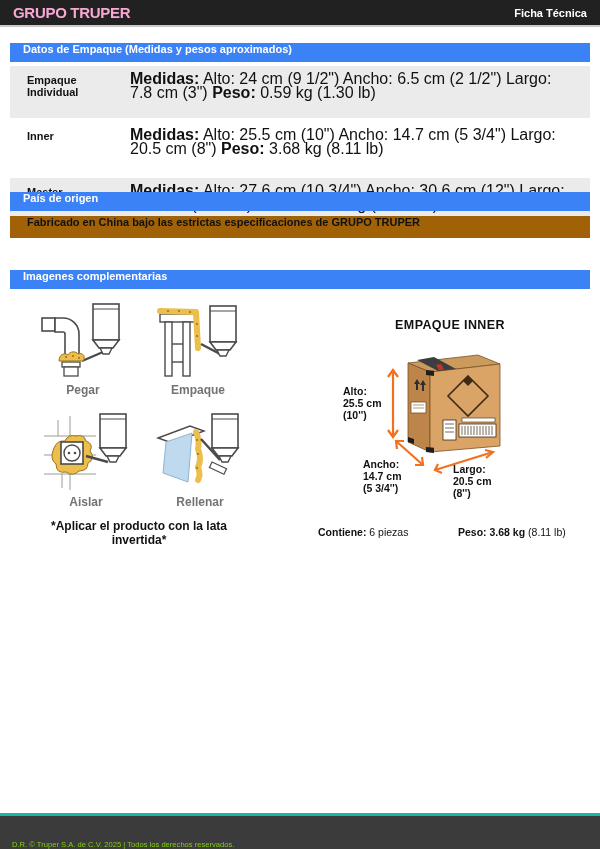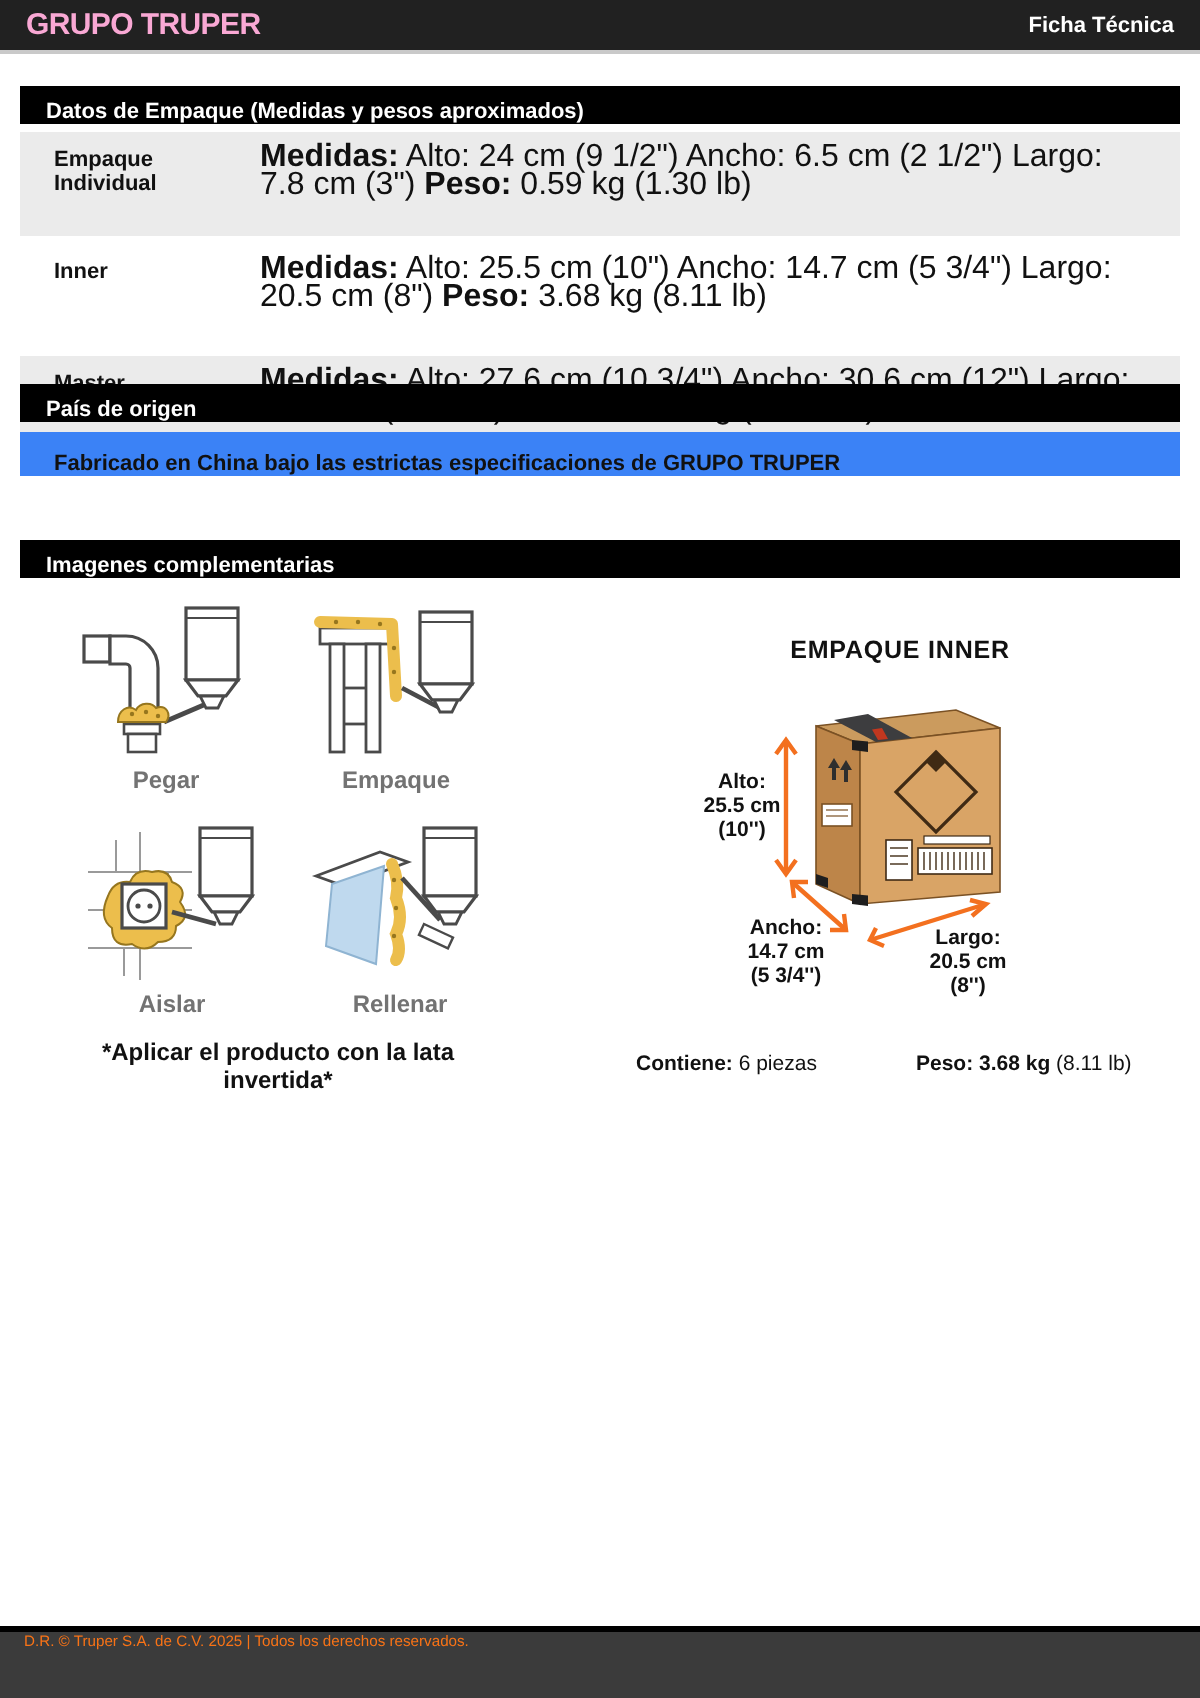--- a/index.html
+++ b/index.html
@@ -9,58 +9,58 @@
   .b{font-weight:bold;}
 
   
   .topbar{left:0;top:0;width:600px;height:27px;background:#212121;
           border-bottom:2px solid #c9c9c9;display:flex;align-items:center;
           justify-content:space-between;padding:0 13px;box-sizing:border-box;}
   .logo{color:#f9a8d4;font-weight:bold;font-size:15px;letter-spacing:-0.3px;}
   .doc-title{color:#fff;font-weight:bold;font-size:11px;}
 
   
-  .sec{left:10px;width:580px;height:19px;background:#000000;color:#fff;
-       font-weight:bold;font-size:11px;display:flex;align-items:flex-end;
+  .sec{left:10px;width:580px;height:19px;background:#3b82f6;color:#fff;
+       font-weight:bold;font-size:11px;display:flex;align-items:flex-start;
        padding-left:13px;box-sizing:border-box;}
 
   
   .ptable{left:10px;top:66px;width:580px;}
   .prow{display:flex;margin-bottom:4px;box-sizing:border-box;padding:6px 14px 18px 17px;}
   .prow.gray{background:#EBEBEB;}
   .prow .c1{width:103px;flex:0 0 103px;font-size:11px;font-weight:bold;padding-top:2px;}
   .prow .c2{flex:1;font-size:16px;line-height:14px;}
 
   
-  .origin-strip{left:10px;top:216px;width:580px;height:22px;background:#3b82f6;
-                display:flex;align-items:flex-end;padding-left:17px;box-sizing:border-box;
+  .origin-strip{left:10px;top:216px;width:580px;height:22px;background:#a16207;
+                display:flex;align-items:flex-start;padding-left:17px;box-sizing:border-box;
                 font-size:11px;font-weight:bold;}
 
   
   .picto{display:flex;flex-direction:column;align-items:center;}
   .picto .lbl{font-weight:bold;font-size:12px;margin-top:3px;color:#737373;}
   .note{left:25px;top:519px;width:228px;text-align:center;font-weight:bold;font-size:12px;}
 
   
   .inner-wrap{left:310px;top:300px;width:280px;height:250px;}
   .inner-title{position:absolute;left:0;top:18px;width:280px;text-align:center;
                font-weight:bold;font-size:12.5px;letter-spacing:.4px;}
-  .dim{position:absolute;text-align:center;font-size:10.5px;font-weight:bold;
+  .dim{position:absolute;font-size:10.5px;font-weight:bold;
        line-height:12px;white-space:pre-line;}
   .dim-alto{left:33px;top:85px;width:56px;}
   .dim-ancho{left:53px;top:158px;width:60px;}
   .dim-largo{left:143px;top:163px;width:62px;}
   .bottomline{position:absolute;top:226px;font-size:10.5px;}
   .bl-contiene{left:8px;text-align:center;}
   .bl-peso{left:148px;}
 
   
   .footer{left:0;top:813px;width:600px;height:36px;background:#3B3B3B;
-          border-top:3px solid #000000;box-sizing:border-box;display:flex;
-          align-items:flex-start;justify-content:space-between;padding:0 12px;color:#f97316;}
+          border-top:3px solid #14b8a6;box-sizing:border-box;display:flex;
+          align-items:flex-end;justify-content:space-between;padding:0 12px;color:#84cc16;}
   .footer .fl{font-size:7.6px;}
   .footer .fr{font-size:7.6px;text-align:right;line-height:1.45;}
   svg{display:block;}
 </style>
 </head>
 <body>
 
 <div class="abs topbar">
   <span class="logo">GRUPO TRUPER</span>
   <span class="doc-title">Ficha Técnica</span>

